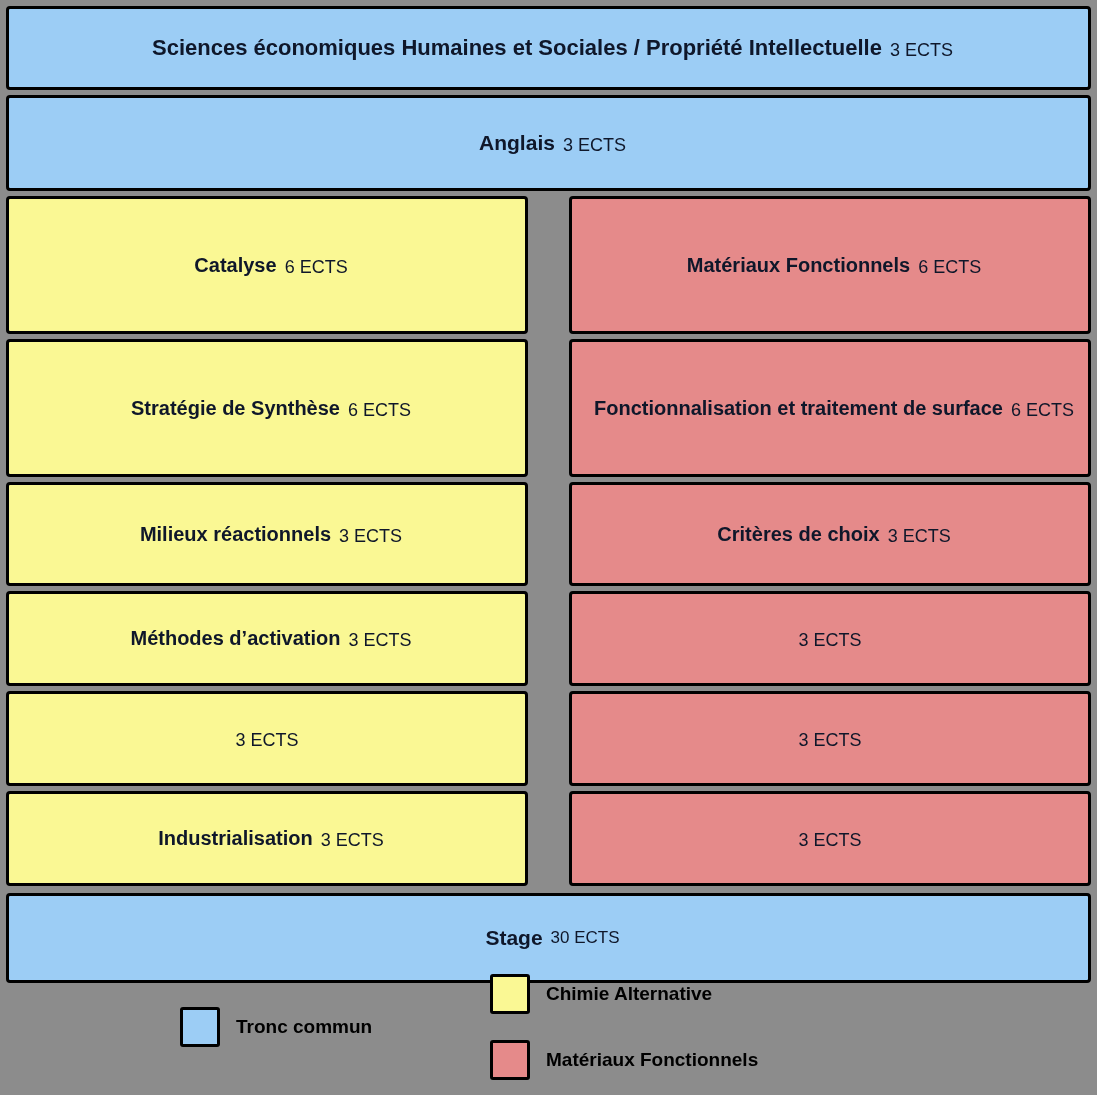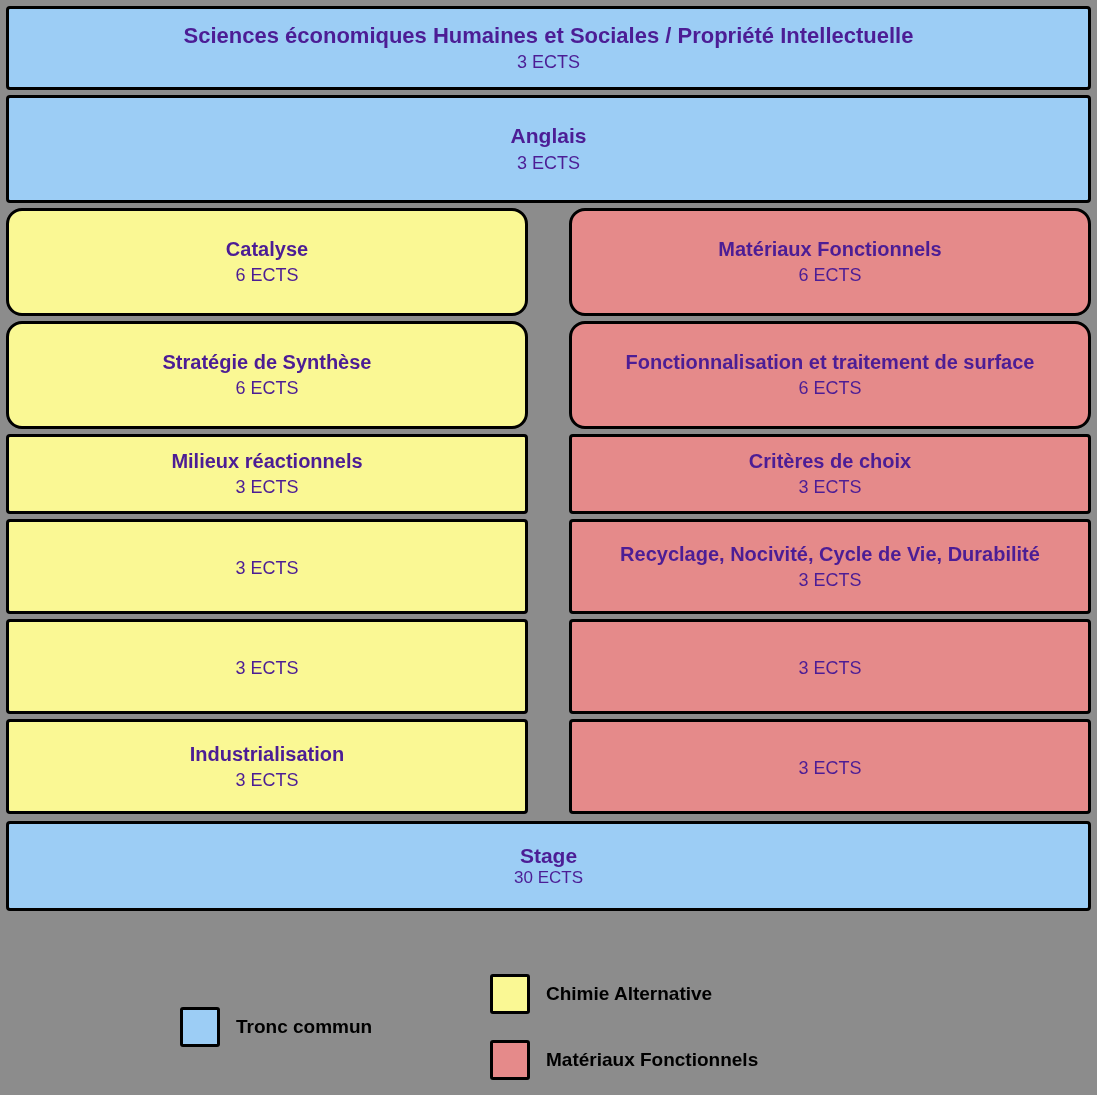--- a/index.html
+++ b/index.html
@@ -18,62 +18,62 @@
     width: 1097px;
     height: 1095px;
     box-sizing: border-box;
     padding: 6px 6px 0 6px;
   }
   .box {
     box-sizing: border-box;
     border: 3px solid #000;
     border-radius: 4px;
     display: flex;
-    flex-direction: column;
+    flex-direction: row;
     align-items: center;
     justify-content: center;
     text-align: center;
-    color: #4c1d95;
+    color: #0f172a;
   }
   .box .title {
     font-weight: bold;
     font-size: 20px;
     line-height: 1.15;
     padding: 0 8px;
   }
   .box .ects {
     font-size: 18px;
     font-weight: normal;
     margin-top: 4px;
   }
   .full-row {
     width: 1085px;
     margin: 0 auto 5px auto;
   }
   .row-common-1 { height: 84px; }
-  .row-common-2 { height: 108px; }
+  .row-common-2 { height: 96px; }
   .row-common-2 .title { font-size: 21px; }
   .row-common-1 .title { font-size: 22px; }
 
   .columns {
     display: flex;
     justify-content: space-between;
     width: 1085px;
     margin: 0 auto;
   }
   .col {
     width: 522px;
     display: flex;
     flex-direction: column;
   }
   .col .box { margin-bottom: 5px; }
 
-  .h-110 { height: 108px; border-radius: 16px; }
+  .h-110 { height: 138px; }
   .h-95  { height: 95px; }
-  .h-80  { height: 80px; }
+  .h-80  { height: 104px; }
 
   .alt  { background: #faf894; }
   .mat  { background: #e58a8a; }
   .common { background: #9ccdf5; }
 
   .stage {
     width: 1085px;
     margin: 2px auto 0 auto;
     height: 90px;
   }
@@ -134,20 +134,21 @@
       </div>
       <div class="box alt h-110">
         <div class="title">Stratégie de Synthèse</div>
         <div class="ects">6 ECTS</div>
       </div>
       <div class="box alt h-80">
         <div class="title">Milieux réactionnels</div>
         <div class="ects">3 ECTS</div>
       </div>
       <div class="box alt h-95">
+        <div class="title">Méthodes d’activation</div>
         <div class="ects">3 ECTS</div>
       </div>
       <div class="box alt h-95">
         <div class="ects">3 ECTS</div>
       </div>
       <div class="box alt h-95">
         <div class="title">Industrialisation</div>
         <div class="ects">3 ECTS</div>
       </div>
     </div>
@@ -159,21 +160,20 @@
       </div>
       <div class="box mat h-110">
         <div class="title">Fonctionnalisation et traitement de surface</div>
         <div class="ects">6 ECTS</div>
       </div>
       <div class="box mat h-80">
         <div class="title">Critères de choix</div>
         <div class="ects">3 ECTS</div>
       </div>
       <div class="box mat h-95">
-        <div class="title">Recyclage, Nocivité, Cycle de Vie, Durabilité</div>
         <div class="ects">3 ECTS</div>
       </div>
       <div class="box mat h-95">
         <div class="ects">3 ECTS</div>
       </div>
       <div class="box mat h-95">
         <div class="ects">3 ECTS</div>
       </div>
     </div>
 

